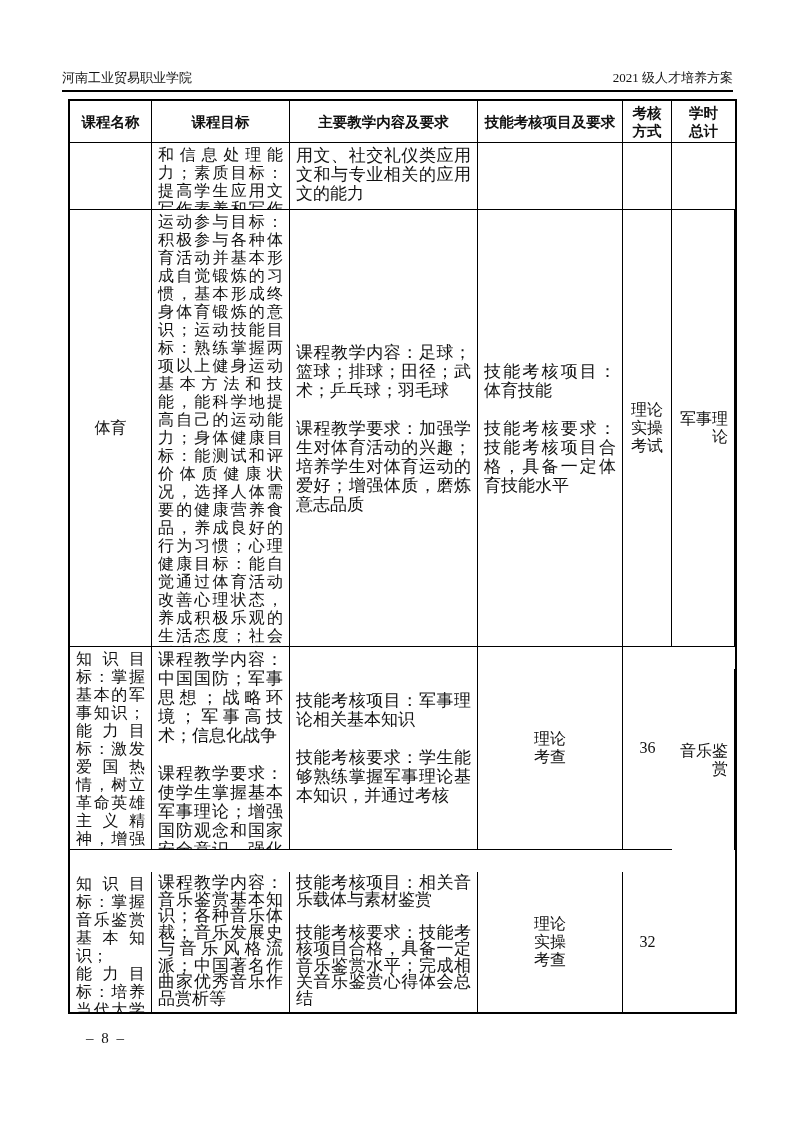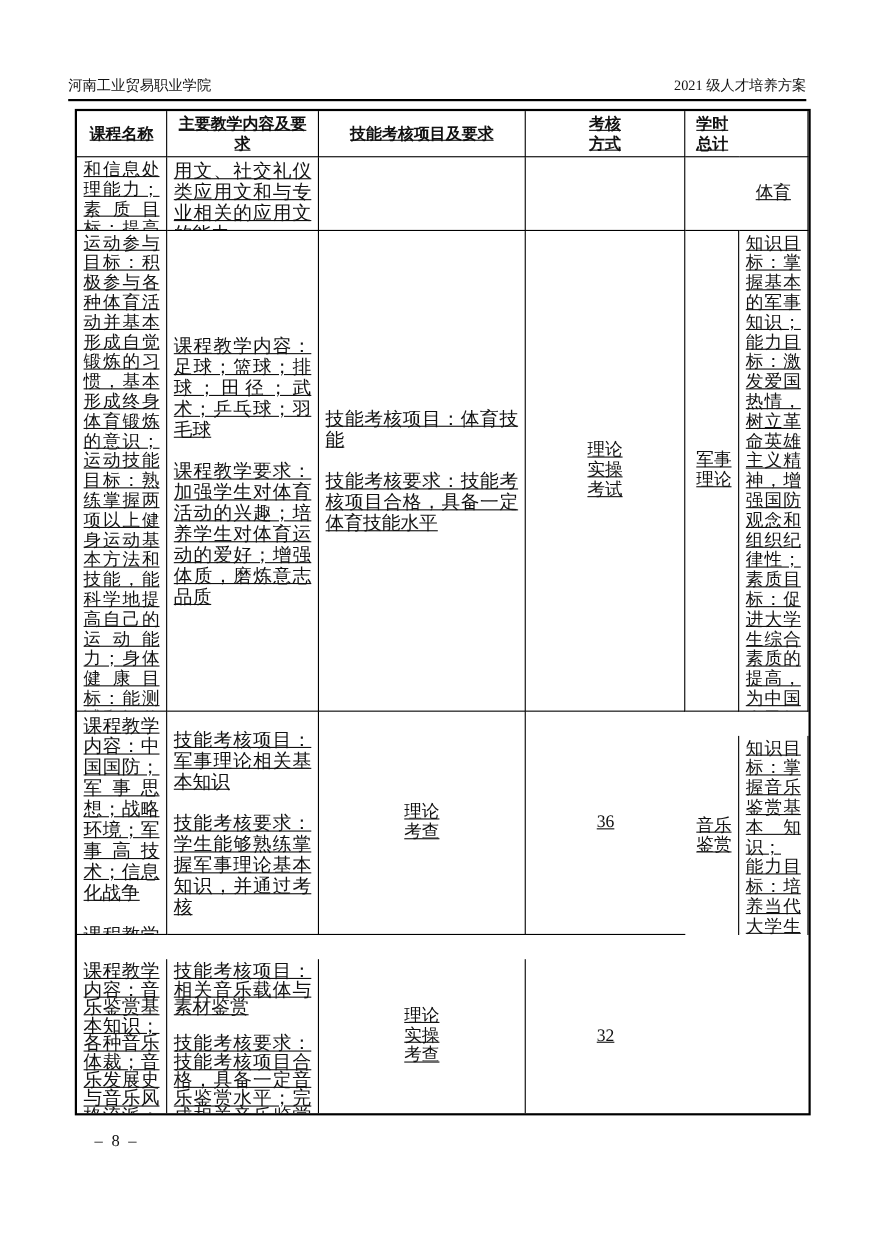--- a/index.html
+++ b/index.html
@@ -19,21 +19,20 @@
     position:absolute;left:62px;top:90px;width:671px;height:0;
     border-top:2px solid #000;
   }
   .doc-table{
     position:absolute;left:68px;top:99px;width:665px;height:911px;
     display:grid;
     grid-template-columns:82px 138px 188px 145px 49px 63px;
     grid-template-rows:42px 67px 437px 203px 162px;
     border:2px solid #000;
     box-sizing:content-box;
-    text-decoration:underline;
   }
   .cell{
     box-sizing:border-box;
     border-right:1px solid #000;
     border-bottom:1px solid #000;
     padding:3px 6px;
     font-size:16px;line-height:18px;
     overflow:hidden;
   }
   .cell.last-col{border-right:none;}
@@ -59,20 +58,21 @@
 
 <div class="page-header">
   <span class="hl">河南工业贸易职业学院</span>
   <span class="hr">2021 级人才培养方案</span>
 </div>
 <div class="header-rule"></div>
 
 <div class="doc-table">
 
   <div class="cell th">课程名称</div>
+  <div class="cell th">课程目标</div>
   <div class="cell th">主要教学内容及要求</div>
   <div class="cell th">技能考核项目及要求</div>
   <div class="cell th pre">考核
 方式</div>
   <div class="cell th pre last-col">学时
 总计</div>
 
   <div class="cell c-center"></div>
   <div class="cell justify">和信息处理能力；素质目标：提高学生应用文写作素养和写作水平</div>
   <div class="cell content-cell justify">用文、社交礼仪类应用文和与专业相关的应用文的能力</div>

